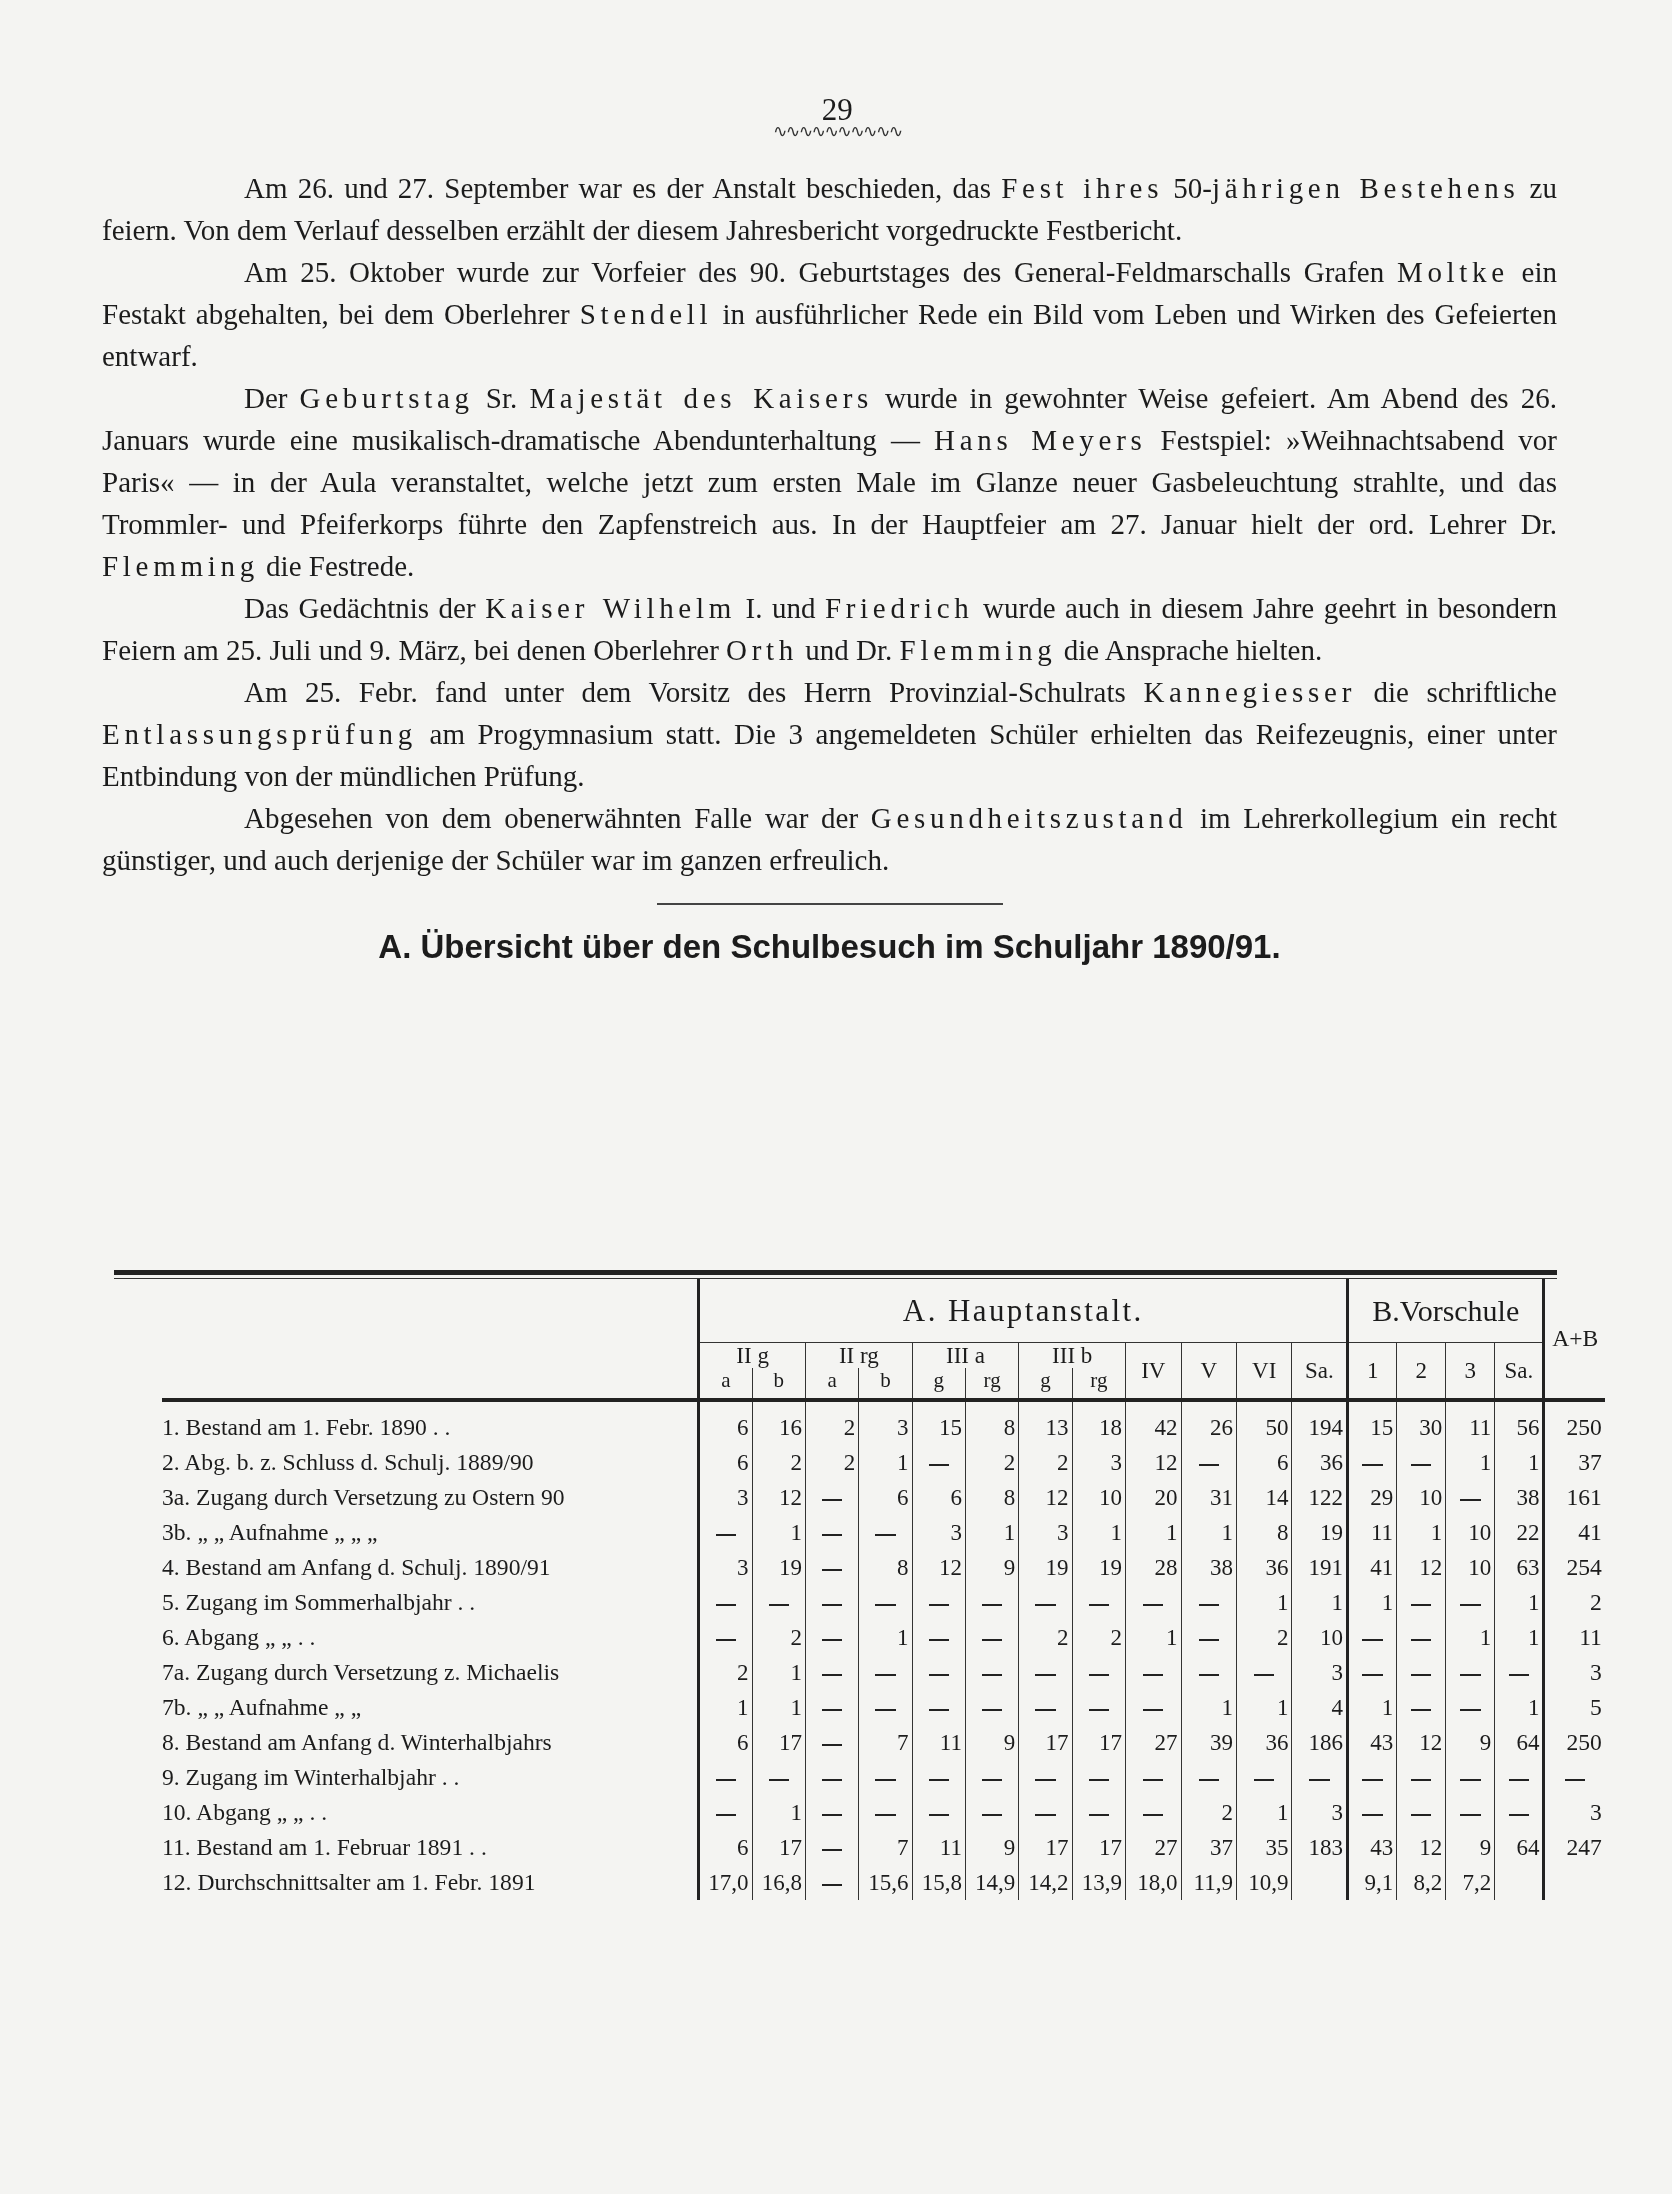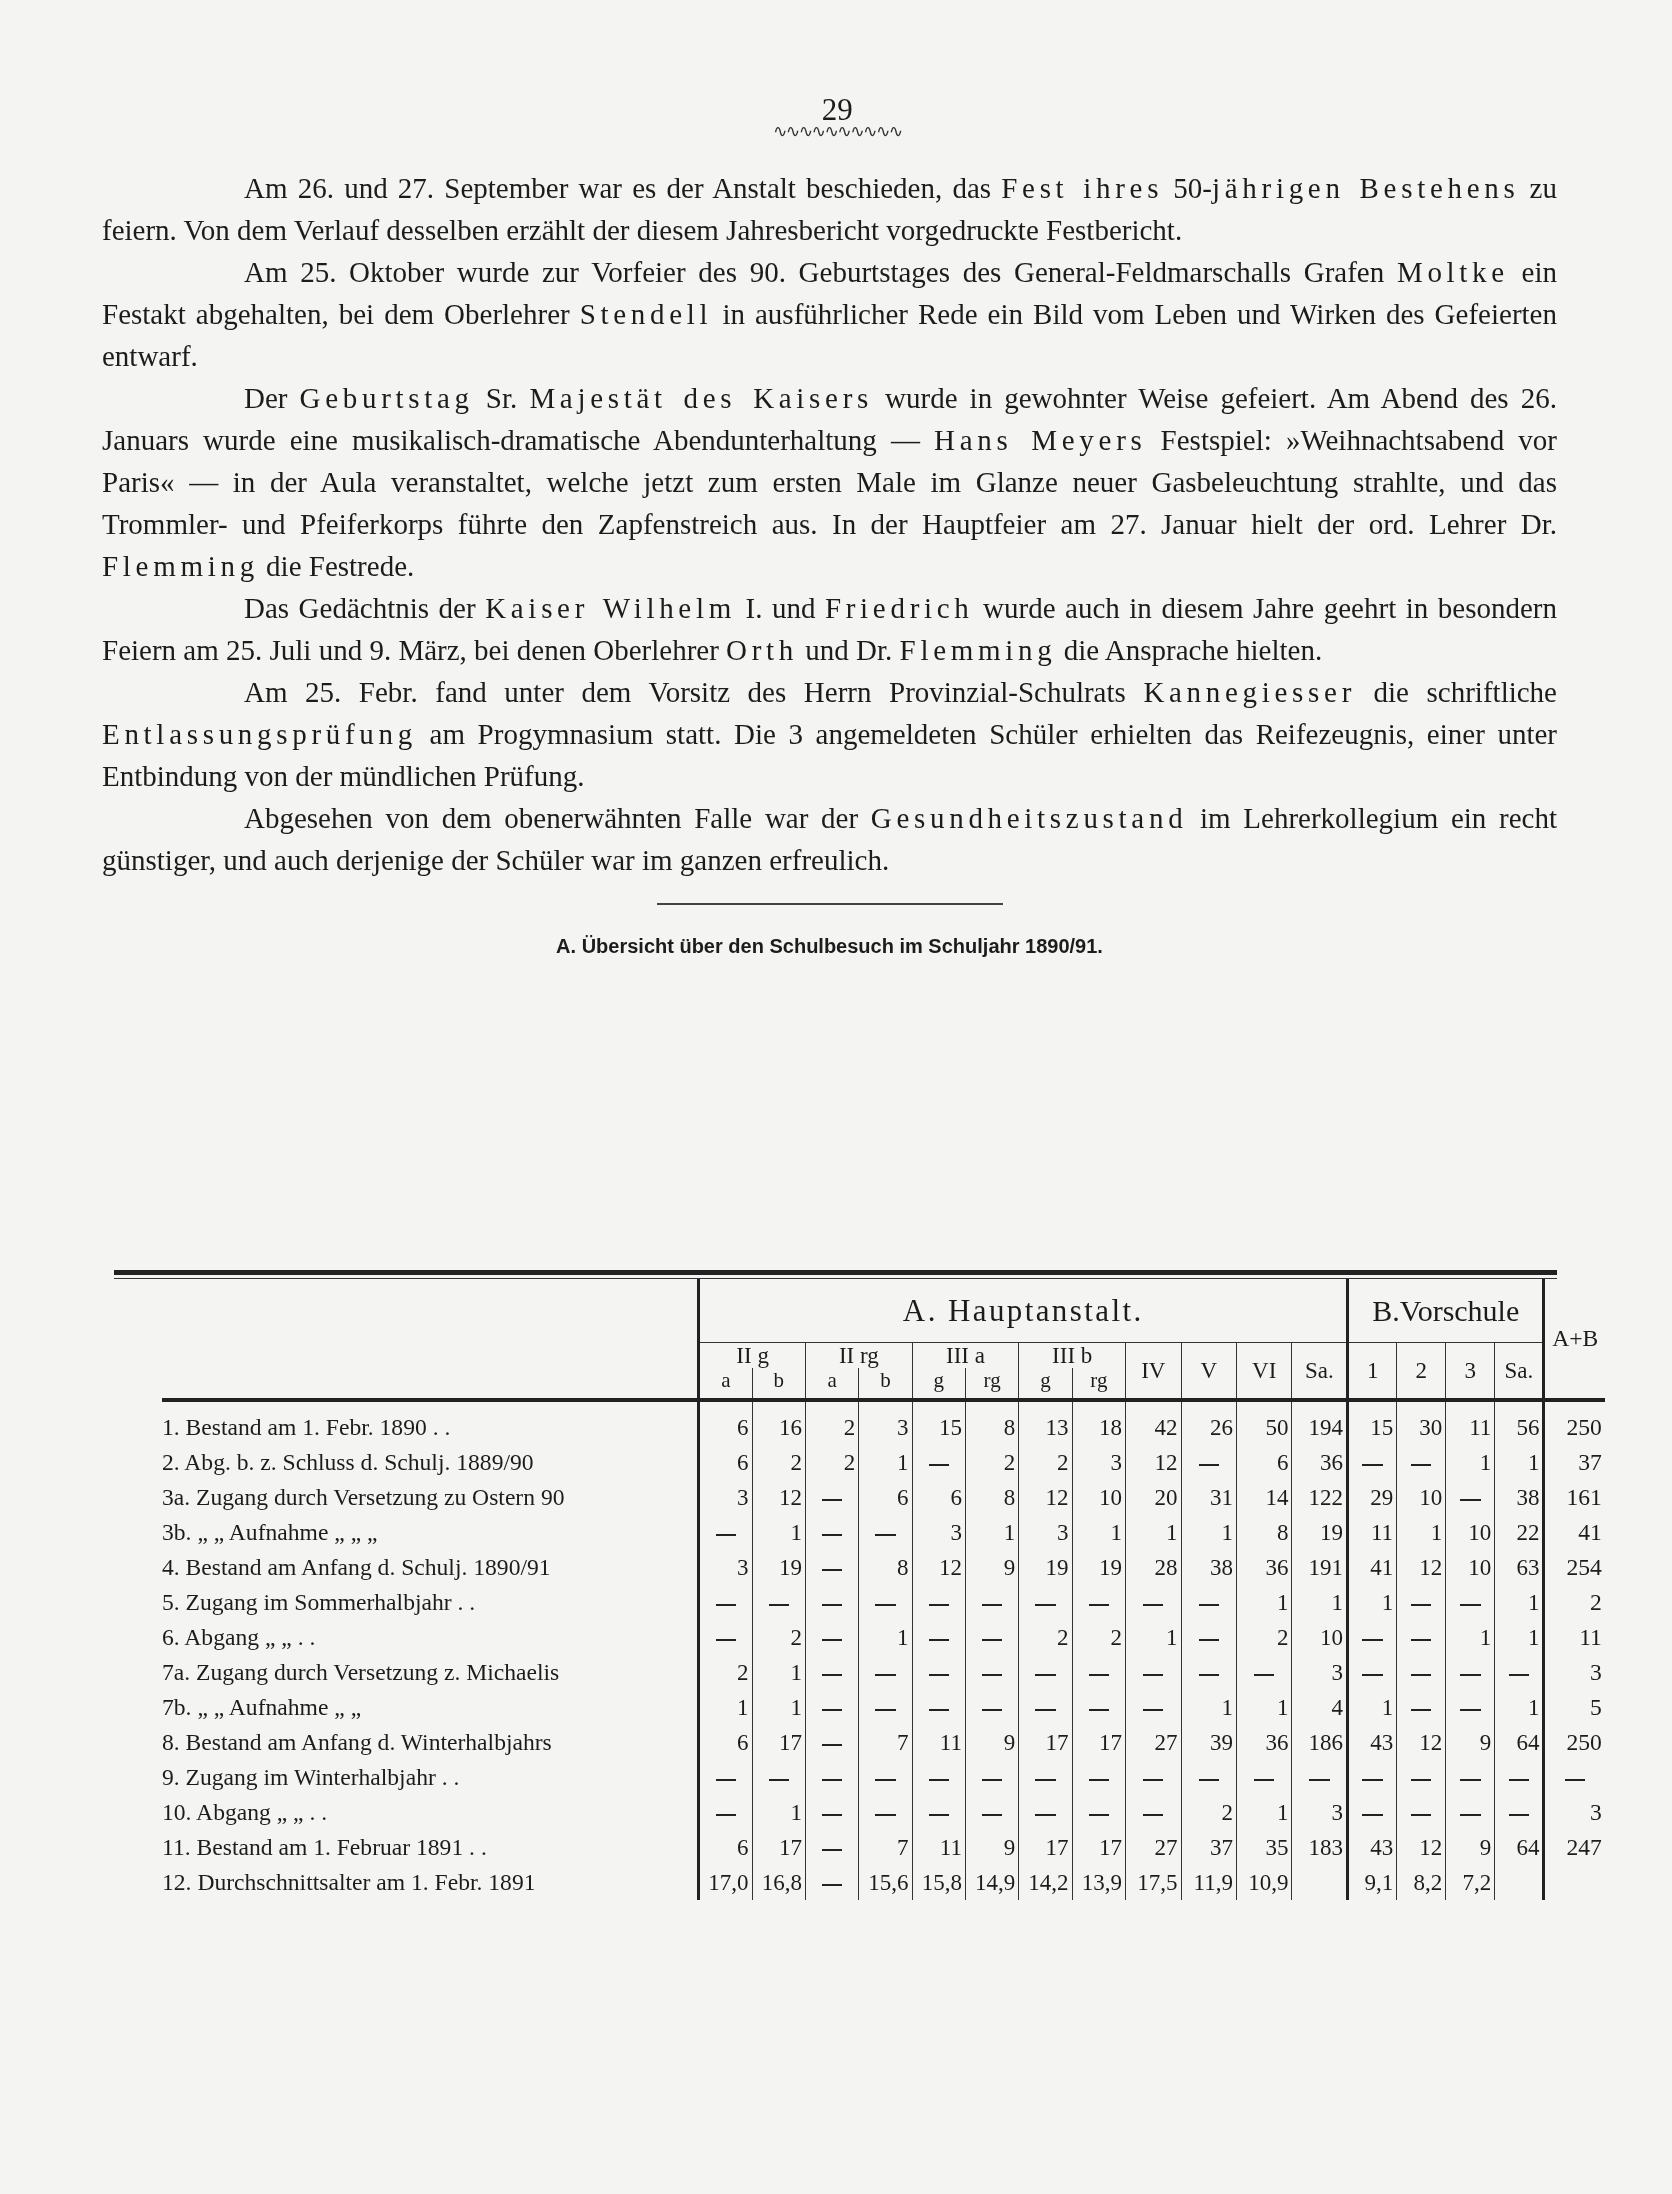--- a/index.html
+++ b/index.html
@@ -28,21 +28,21 @@
   .sp { letter-spacing: 4.7px; }
   .divider {
     width: 346px; height: 2.4px; background: #444; margin: 22px auto 20.4px auto;
   }
   .section-title {
     text-align: center; font-size: 60px; line-height: 71px; font-weight: normal;
     margin: 0; letter-spacing: 0.8px;
   }
   .sub-title {
     text-align: center; font-family: "Liberation Sans", "DejaVu Sans", sans-serif;
-    font-weight: bold; font-size: 20px; line-height: 41px; margin: 6.3px 0 15.7px 0;
+    font-weight: bold; font-size: 33px; line-height: 41px; margin: 6.3px 0 15.7px 0;
   }
 
   
   .stats-wrap { position: absolute; left: 114px; top: 1270px; width: 1443px; }
   .rule-heavy { height: 4.7px; background: #222; }
   .rule-thin { height: 1.6px; background: #333; margin-top: 3.1px; }
   table.stats {
     border-collapse: collapse; width: 100%;
     font-size: 23px; table-layout: fixed; margin-left: 48px;
   }
@@ -394,21 +394,21 @@
         <tr>
           <td class="label">12. Durchschnittsalter am 1. Febr. 1891</td>
           <td>17,0</td>
           <td>16,8</td>
           <td style="text-align: center;"><span class="dash"></span></td>
           <td>15,6</td>
           <td>15,8</td>
           <td>14,9</td>
           <td>14,2</td>
           <td>13,9</td>
-          <td>17,5</td>
+          <td>18,0</td>
           <td>11,9</td>
           <td>10,9</td>
           <td></td>
           <td class="bstart">9,1</td>
           <td>8,2</td>
           <td>7,2</td>
           <td></td>
           <td class="ab"></td>
         </tr>
       </tbody>

